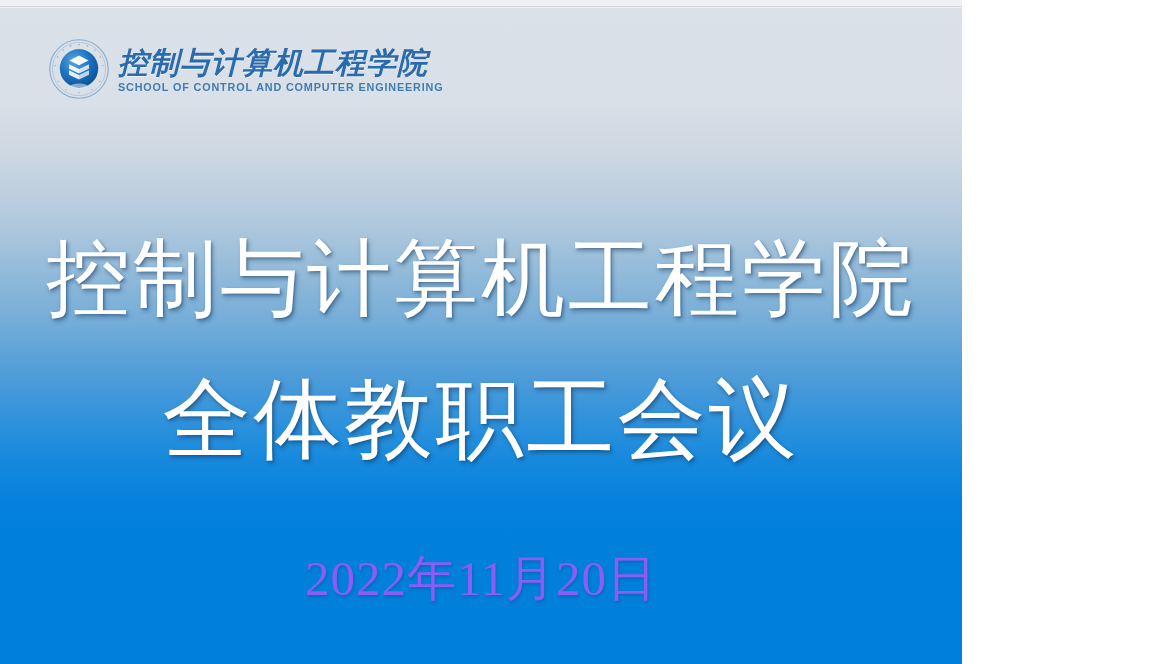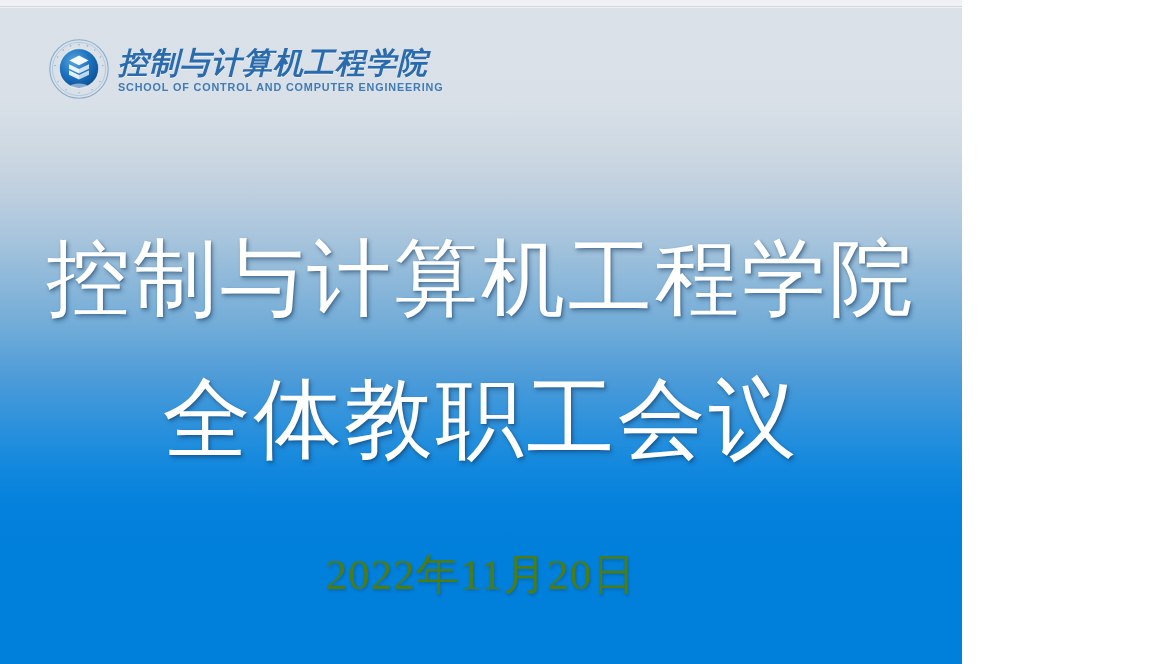--- a/index.html
+++ b/index.html
@@ -141,24 +141,24 @@
     letter-spacing: 3px;
     text-align: center;
   }
 
   .meeting-date {
     position: absolute;
     top: 546px;
     width: 100%;
     text-align: center;
     font-family: "Liberation Serif", "DejaVu Serif", serif;
-    font-size: 43px;
+    font-size: 49px;
     font-weight: 400;
     letter-spacing: 1px;
-    color: #4d7c0f;
+    color: #8b5cf6;
     white-space: nowrap;
     text-shadow: 1px 2px 3px rgba(10, 48, 86, 0.25);
   }
 </style>
 </head>
 <body>
 
 <div class="slide-frame">
 
   <div class="top-strip"></div>

